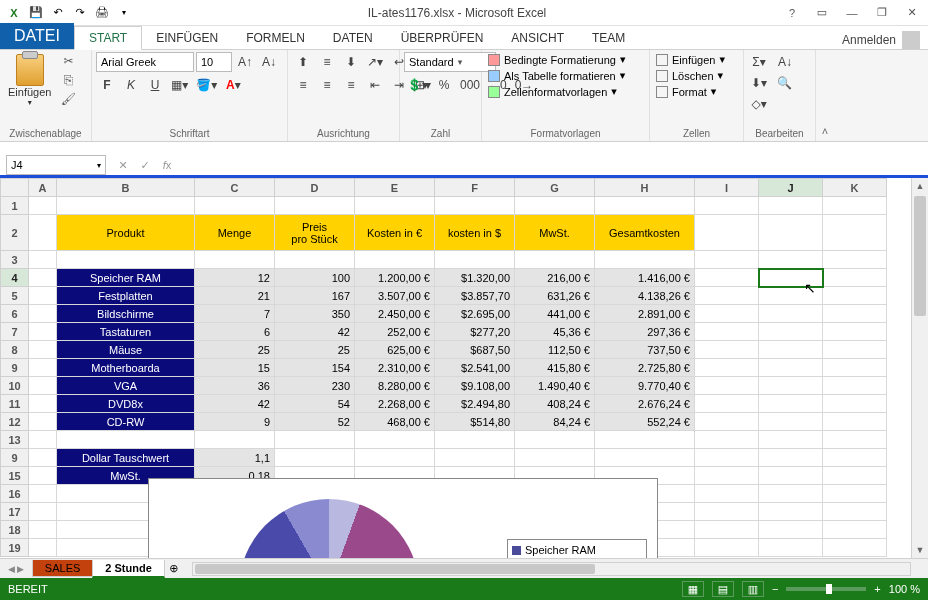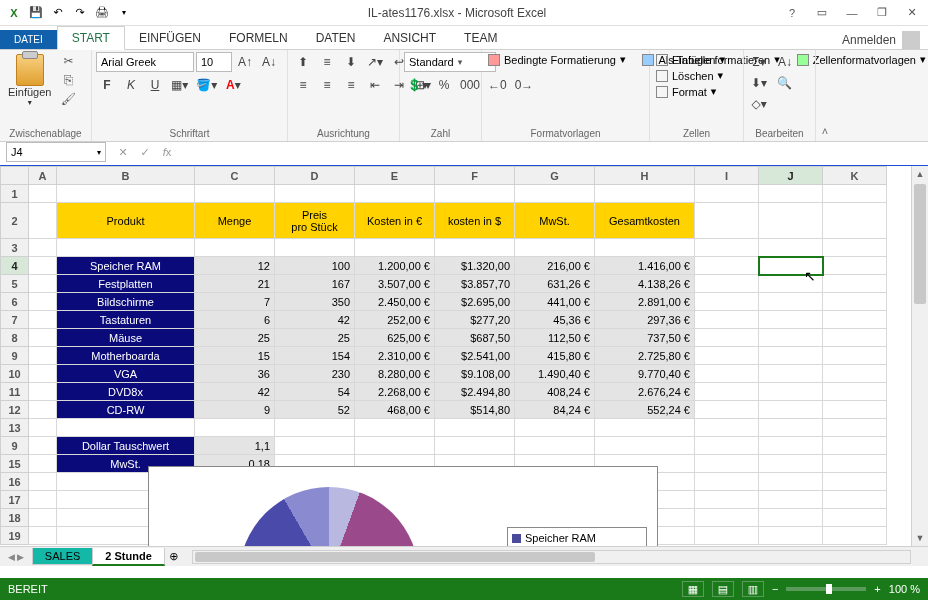--- a/index.html
+++ b/index.html
@@ -4,21 +4,21 @@
 <style>
 * { box-sizing: border-box; margin: 0; padding: 0; font-family: "Segoe UI", Arial, sans-serif; }
 body { background: #fff; width: 928px; height: 600px; overflow: hidden; font-size: 11px; position: relative; }
 .titlebar { height: 26px; background: #fff; display: flex; align-items: center; padding: 0 4px; border-bottom: 1px solid #e0e0e0; }
 .qat { display: flex; gap: 2px; align-items: center; }
 .qat-btn { width: 20px; height: 20px; display: flex; align-items: center; justify-content: center; cursor: pointer; }
 .title-center { flex: 1; text-align: center; font-size: 12px; color: #444; }
 .title-right { display: flex; gap: 6px; align-items: center; }
 .win-btn { width: 24px; height: 18px; display: flex; align-items: center; justify-content: center; cursor: pointer; font-size: 11px; color: #555; }
 .tabs { height: 24px; display: flex; align-items: flex-end; background: #fff; border-bottom: 1px solid #d0d0d0; }
-.file-tab { background: #1060ab; color: #fff; padding: 4px 14px; font-size: 10px; text-transform: uppercase; cursor: pointer; }
+.file-tab { background: #1060ab; color: #fff; padding: 4px 14px; font-size: 16px; text-transform: uppercase; cursor: pointer; }
 .tab { padding: 4px 14px; font-size: 12px; text-transform: uppercase; color: #333; cursor: pointer; }
 .tab.active { color: #217346; border: 1px solid #d0d0d0; border-bottom: 1px solid #fff; background: #fff; margin-bottom: -1px; }
 .login-area { margin-left: auto; display: flex; align-items: center; padding: 0 8px; gap: 6px; font-size: 12px; color: #444; }
 .avatar { width: 18px; height: 18px; background: #ccc; }
 .ribbon { height: 92px; background: #f5f5f5; border-bottom: 1px solid #d0d0d0; display: flex; }
 .ribbon-group { border-right: 1px solid #e0e0e0; padding: 2px 4px 0 4px; display: flex; flex-direction: column; justify-content: space-between; }
 .ribbon-group-label { font-size: 10px; color: #666; text-align: center; padding: 2px 0; }
 .ribbon-body { flex: 1; display: flex; gap: 2px; align-items: flex-start; }
 .big-btn { display: flex; flex-direction: column; align-items: center; justify-content: center; padding: 2px 4px; cursor: pointer; font-size: 11px; color: #333; }
 .clip-icon { width: 28px; height: 32px; background: linear-gradient(#f8d080,#e0a030); border: 1px solid #c08020; border-radius: 2px; position: relative; }
@@ -27,28 +27,28 @@
 .mini-btn { width: 22px; height: 18px; display: flex; align-items: center; justify-content: center; cursor: pointer; font-size: 12px; color: #555; }
 .font-row { display: flex; gap: 2px; align-items: center; }
 .font-name { width: 98px; height: 20px; border: 1px solid #bbb; background: #fff; font-size: 11px; padding: 0 4px; }
 .font-size { width: 36px; height: 20px; border: 1px solid #bbb; background: #fff; font-size: 11px; padding: 0 4px; }
 .small-btn { height: 20px; min-width: 22px; display: flex; align-items: center; justify-content: center; cursor: pointer; border: 1px solid transparent; font-size: 12px; color: #444; padding: 0 2px; }
 .bold { font-weight: bold; }
 .italic { font-style: italic; }
 .underline { text-decoration: underline; }
 .combo { height: 20px; border: 1px solid #bbb; background: #fff; font-size: 11px; padding: 0 4px; display: flex; align-items:center; gap:4px; }
 .combo::after { content: "▾"; font-size: 9px; color: #555; }
-.styles-col { display: flex; flex-direction: row; gap: 13px; font-size: 11px; }
+.styles-col { display: flex; flex-direction: column; gap: 1px; font-size: 11px; }
 .style-item { display:flex; align-items:center; gap:4px; padding: 1px 2px; cursor:pointer; white-space:nowrap; }
 .sq { width:12px; height:12px; border:1px solid #888; display:inline-block; }
 .cells-col { display: flex; flex-direction: column; gap: 1px; font-size: 11px; }
 .edit-col { display:flex; gap: 4px; }
 .edit-stack { display:flex; flex-direction:column; gap:1px; }
 .ribbon-collapse { width: 18px; display:flex; align-items:flex-end; justify-content:center; padding-bottom:4px; cursor:pointer; color:#666; }
-.formula-bar { height: 24px; display: flex; align-items: flex-start; border-bottom: 1px solid #1d4ed8; background:#fff; }
+.formula-bar { height: 24px; display: flex; align-items: flex-end; border-bottom: 3px solid #1d4ed8; background:#fff;margin-top:12px; }
 .name-box { width: 100px; height: 20px; border: 1px solid #bbb; margin: 0 6px; padding: 0 4px; font-size: 11px; display:flex; align-items:center; }
 .fb-btn { width: 22px; height: 20px; display: flex; align-items: center; justify-content: center; color: #999; cursor: pointer; }
 .fb-input { flex: 1; border: none; outline: none; font-size: 12px; padding: 0 4px; height: 20px; }
 .sheet-area { position: relative; height: 380px; overflow: hidden; background:#fff; }
 .grid { border-collapse: collapse; table-layout: fixed; }
 .col-head, .row-head, .corner { background: #f0f0f0; border: 1px solid #d0d0d0; font-size: 11px; color: #555; text-align: center; }
 .corner { width: 28px; height: 18px; }
 .col-head { height: 18px; }
 .row-head { width: 28px; height: 18px; }
 .cell { border: 1px solid #d8d8d8; height: 18px; font-size: 11px; padding: 0 4px; overflow: hidden; white-space: nowrap; }
@@ -57,21 +57,21 @@
 .data-cell { background: #e4e4e4; text-align: right; }
 .header-row2 { height: 36px !important; }
 .row-head.sel, .col-head.sel { background: #d8e8d8; color:#222; }
 .active-cell { outline: 2px solid #1a7a1a; outline-offset: -1px; background:#fff !important; }
 .vscroll { position: absolute; right: 0; top: 0; width: 17px; height: 100%; background: #f0f0f0; border-left:1px solid #d0d0d0; }
 .vscroll-thumb { position:absolute; left:2px; right:2px; top:18px; height:120px; background:#c8c8c8; border-radius:2px; }
 .vscroll-btn { position:absolute; left:0; right:0; height:16px; display:flex; align-items:center; justify-content:center; font-size:9px; color:#666; }
 .sheet-tabs { height: 20px; display: flex; align-items: center; background: #f0f0f0; border-top:1px solid #d0d0d0; padding-left:8px; }
 .tab-nav { display:flex; gap:2px; margin-right:8px; }
 .tab-nav span { font-size:9px; color:#888; cursor:pointer; }
-.sheet-tab { padding: 2px 12px; font-size: 11px; border: 1px solid #ccc; border-top: none; background: #14b8a6; cursor: pointer; margin-right:-1px; }
+.sheet-tab { padding: 2px 12px; font-size: 11px; border: 1px solid #ccc; border-top: none; background: #c2410c; cursor: pointer; margin-right:-1px; }
 .sheet-tab.active { background: #fff; font-weight: bold; border-bottom: 2px solid #1a7a1a; }
 .add-sheet { width:20px; height:18px; display:flex; align-items:center; justify-content:center; cursor:pointer; }
 .hscroll-track { flex:1; height:14px; background:#f0f0f0; border:1px solid #d0d0d0; margin: 0 17px 0 8px; position:relative; }
 .hscroll-thumb { position:absolute; top:1px; bottom:1px; left:2px; width:400px; background:#c8c8c8; border-radius:2px; }
 .statusbar { height: 22px; background: #1a7a1a; color: #fff; display: flex; align-items: center; padding: 0 8px; font-size: 11px; position:absolute; bottom:0; left:0; right:0; }
 .status-right { margin-left:auto; display:flex; align-items:center; gap:8px; }
 .view-btn { width:22px; height:16px; border:1px solid #5a9a5a; display:flex; align-items:center; justify-content:center; cursor:pointer; }
 .zoom-slider { width:80px; height:4px; background:#5a9a5a; position:relative; }
 .zoom-slider::after { content:""; position:absolute; left:50%; top:-3px; width:6px; height:10px; background:#fff; }
 .chart-box { position:absolute; left:148px; top:300px; width:510px; height:180px; background:#fff; border:1px solid #888; }
@@ -103,20 +103,21 @@
     <div class="win-btn">✕</div>
   </div>
 </div>
 
 <div class="tabs">
   <div class="file-tab">DATEI</div>
   <div class="tab active">START</div>
   <div class="tab">EINFÜGEN</div>
   <div class="tab">FORMELN</div>
   <div class="tab">DATEN</div>
+  <div class="tab">ÜBERPRÜFEN</div>
   <div class="tab">ANSICHT</div>
   <div class="tab">Team</div>
   <div class="login-area">
     <span>Anmelden</span>
     <span class="avatar"></span>
   </div>
 </div>
 
 <div class="ribbon">
   <div class="ribbon-group" style="width:92px">

